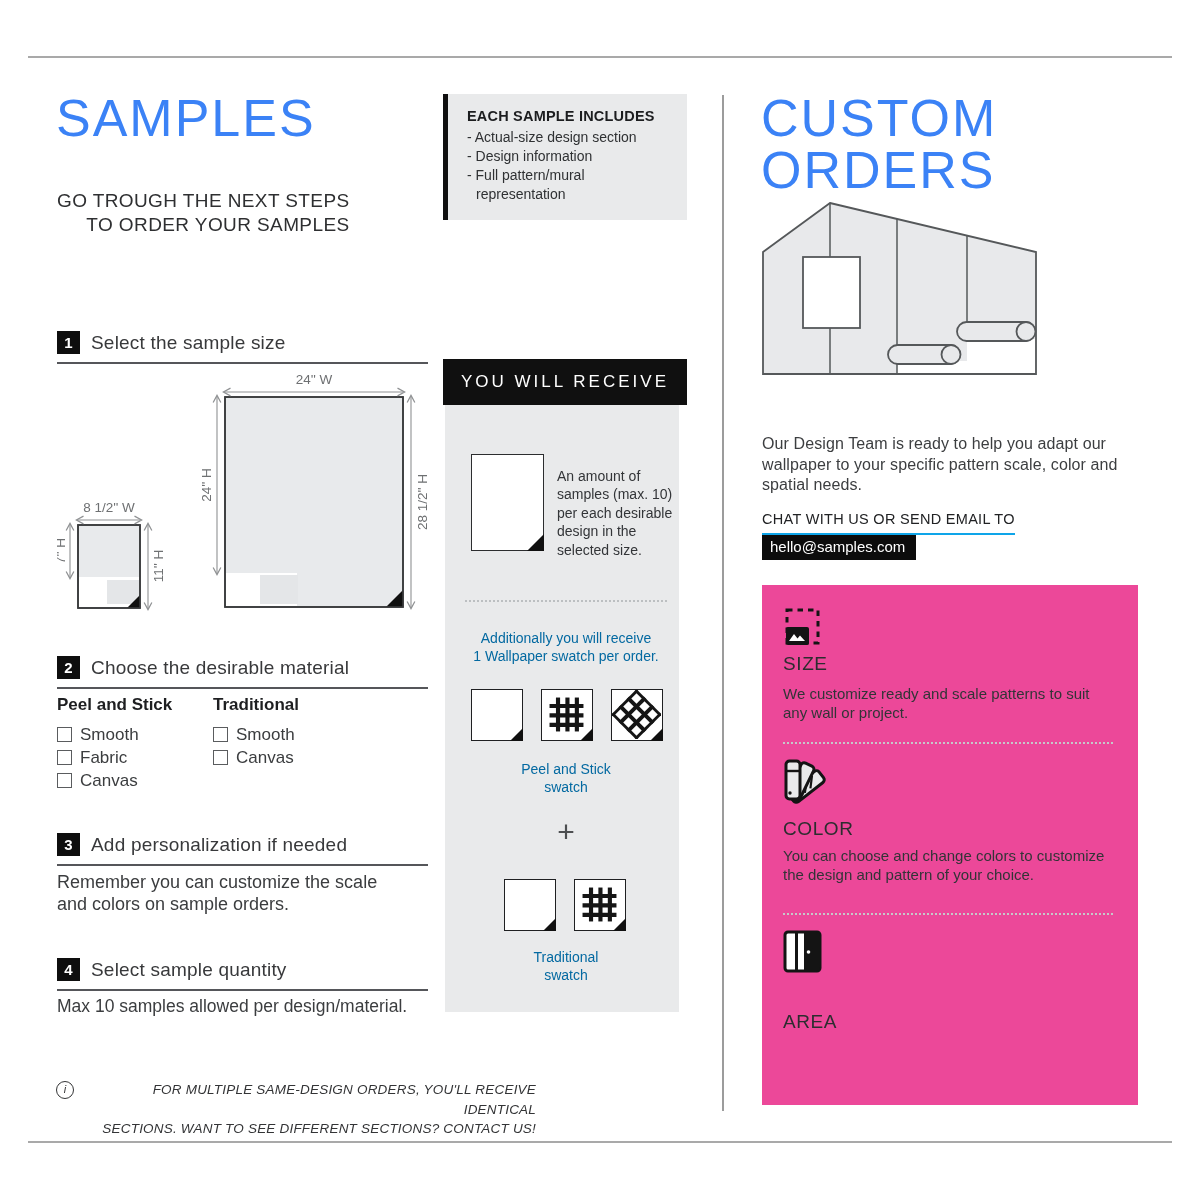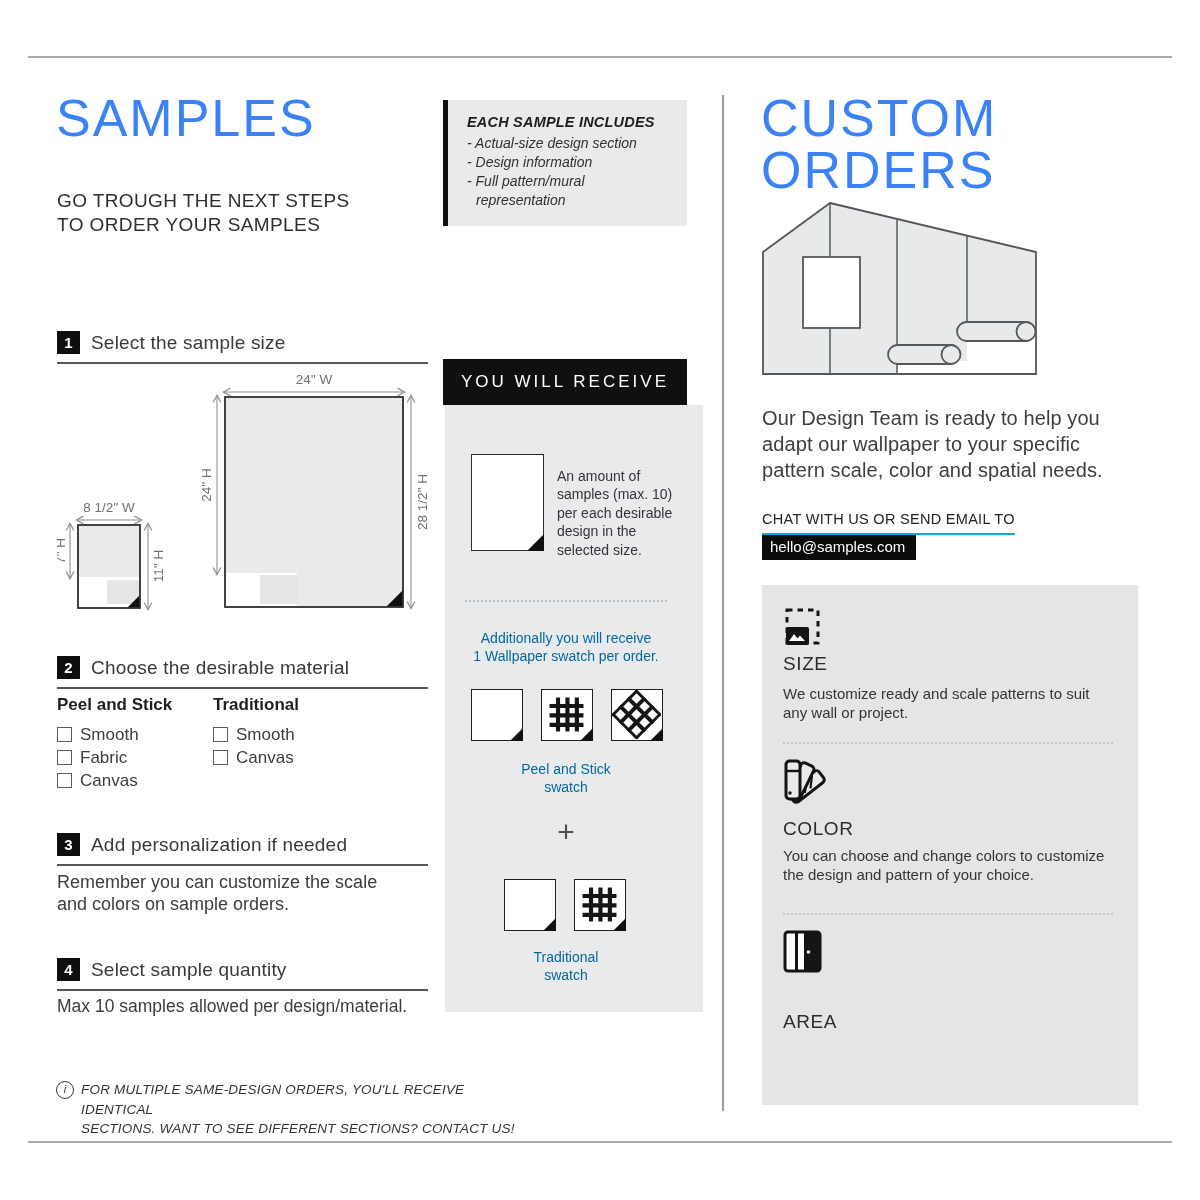--- a/index.html
+++ b/index.html
@@ -2,21 +2,21 @@
 <html><head>
 <meta charset="utf-8">
 <style>
   html,body{margin:0;padding:0;}
   body{
     width:1200px;height:1200px;background:#ffffff;position:relative;
     font-family:"Liberation Sans",sans-serif;color:#3f4143;
     -webkit-font-smoothing:antialiased;
   }
   .abs{position:absolute;}
-  .preline{white-space:pre-line;}
+  .preline{white-space:pre-line;text-align:right;}
 
   
   .hrule{position:absolute;left:28px;width:1144px;height:2px;background:#a9a9a9;}
   .vdivider{position:absolute;left:722px;top:95px;width:2px;height:1016px;background:#9c9c9c;}
 
   
   .big-title{font-size:52px;letter-spacing:2px;color:#3b82f6;font-weight:400;line-height:1;}
   .subtitle{font-size:19px;letter-spacing:.4px;color:#2e2f31;line-height:1.25;}
 
   
@@ -34,50 +34,50 @@
   .mat-item{display:flex;align-items:center;gap:8px;height:23px;font-size:17px;color:#3b3d3f;}
   .cb{width:13px;height:13px;border:1.5px solid #5a5c5e;background:#fff;flex:0 0 auto;}
 
   
   .footnote{display:flex;gap:7px;font-size:13.5px;letter-spacing:.2px;color:#333436;line-height:1.45;font-style:italic;}
   .info-icon{width:16px;height:16px;border:1.3px solid #333436;border-radius:50%;flex:0 0 auto;
     display:flex;align-items:center;justify-content:center;font-size:11px;margin-top:1px;}
   .info-icon::before{content:"i";}
 
   
-  .includes-box{left:443px;top:100px;width:244px;box-sizing:border-box;border-left:5px solid #101010;
-    background:#e9eaeb;padding:14px 10px 16px 19px;font-style:italic;}
+  .includes-box{left:443px;top:94px;width:244px;box-sizing:border-box;border-left:5px solid #101010;
+    background:#e9eaeb;padding:14px 10px 16px 19px;}
   .includes-title{font-size:14.5px;font-weight:700;color:#1c1d1f;letter-spacing:.2px;margin-bottom:4px;}
   .inc-item{font-size:14px;color:#2f3133;line-height:1.36;padding-left:9px;text-indent:-9px;}
   .inc-item::before{content:"- ";}
 
   .receive-header{left:443px;top:359px;width:244px;height:46px;background:#101010;color:#ffffff;
     display:flex;align-items:center;justify-content:center;font-size:17px;letter-spacing:3px;}
-  .receive-panel{left:445px;top:405px;width:258px;height:607px;background:#e9eaeb;}
+  .receive-panel{left:445px;top:405px;width:234px;height:607px;background:#e9eaeb;}
 
   .sheet{position:absolute;background:#fff;border:1.5px solid #2c2d2f;box-sizing:border-box;}
   .fold{position:absolute;right:-1px;bottom:-1px;width:0;height:0;
     border-left:17px solid transparent;border-bottom:17px solid #101010;}
   .fold.sm{border-left-width:13px;border-bottom-width:13px;}
 
   .dotted{position:absolute;border-top:2px dotted #bcbfc1;}
 
   .center-text{font-size:14px;color:#0369a1;text-align:center;line-height:1.32;}
 
   .swatch{position:absolute;width:52px;height:52px;background:#fff;border:1.5px solid #1f2022;
     box-sizing:border-box;}
   .plus{font-size:30px;font-weight:300;color:#4d4f51;}
 
   
-  .intro{font-size:20px;line-height:1.29;color:#3c3e40;letter-spacing:.1px;}
+  .intro{font-size:16px;line-height:1.29;color:#3c3e40;letter-spacing:.1px;margin-top:28px;}
   .chat-label{font-size:14.5px;letter-spacing:.3px;color:#212224;border-bottom:2px solid #0ea5e9;
     padding-bottom:6px;display:inline-block;}
   .email-box{background:#0c0c0c;color:#ffffff;font-size:15px;padding:3px 11px 5px 8px;display:inline-block;}
 
-  .features-panel{left:762px;top:585px;width:376px;height:520px;background:#e5e5e5;}
+  .features-panel{left:762px;top:585px;width:376px;height:520px;background:#ec4899;}
   .feat-title{font-size:19px;color:#2c2d2f;letter-spacing:.6px;}
   .feat-text{font-size:15px;line-height:1.26;color:#323437;width:334px;}
 
   svg text{font-family:"Liberation Sans",sans-serif;}
 </style>
 </head>
 <body>
 
 <div class="hrule" style="top:56px"></div>
 <div class="hrule" style="top:1141px"></div>

